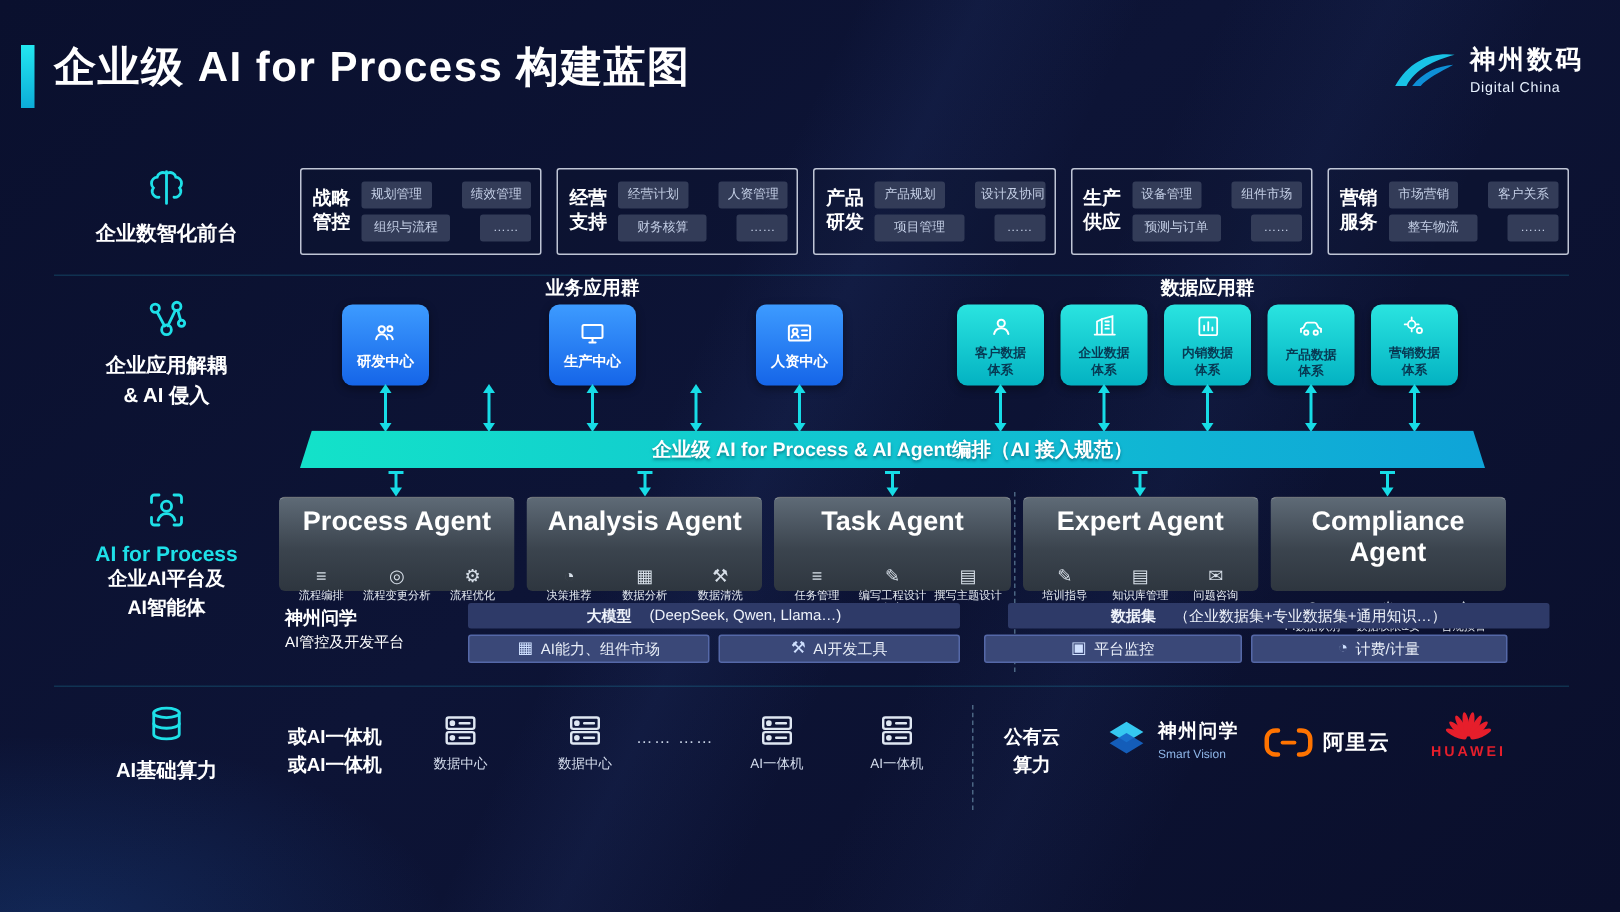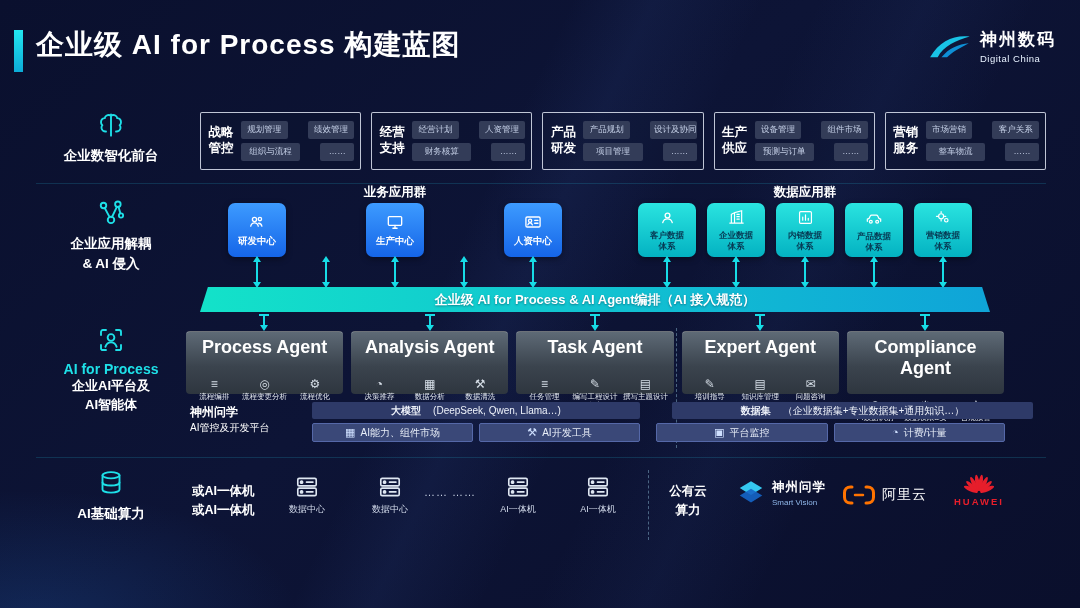--- a/index.html
+++ b/index.html
@@ -87,21 +87,21 @@
 
   
   .infra-left{position:absolute;left:192px;top:482px;color:#fff;font-weight:bold;font-size:12.5px;line-height:1.55;}
   .node{position:absolute;top:474px;width:64px;display:flex;flex-direction:column;align-items:center;gap:3px;}
   .node .nl{font-size:9px;color:#d6deee;}
   .inf-dots{position:absolute;left:412px;top:486px;width:76px;text-align:center;color:#c8d2e4;font-size:11px;letter-spacing:1px;}
   .cloud-label{position:absolute;left:656px;top:482px;width:64px;text-align:center;color:#fff;font-weight:bold;font-size:12.5px;line-height:1.55;}
   .partner{position:absolute;display:flex;align-items:center;gap:6px;}
   .sv-zh{font-size:12.5px;font-weight:bold;color:#fff;letter-spacing:1px;}
   .sv-en{font-size:8px;color:#8fb6e8;margin-top:2px;}
-  .ali-txt{font-size:14px;font-weight:normal;color:#fff;letter-spacing:1px;text-align:center;}
+  .ali-txt{font-size:14px;font-weight:bold;color:#fff;letter-spacing:1px;text-align:center;}
   .huawei{position:absolute;left:948px;top:468px;width:62px;display:flex;flex-direction:column;align-items:center;}
   .hw-txt{font-size:9.5px;font-weight:bold;color:#e61e2b;letter-spacing:2px;margin-top:1px;}
 </style>
 </head>
 <body>
 
 <div class="stage">
   <div class="bg-streaks"></div>
 
   <div class="accent-bar"></div>

